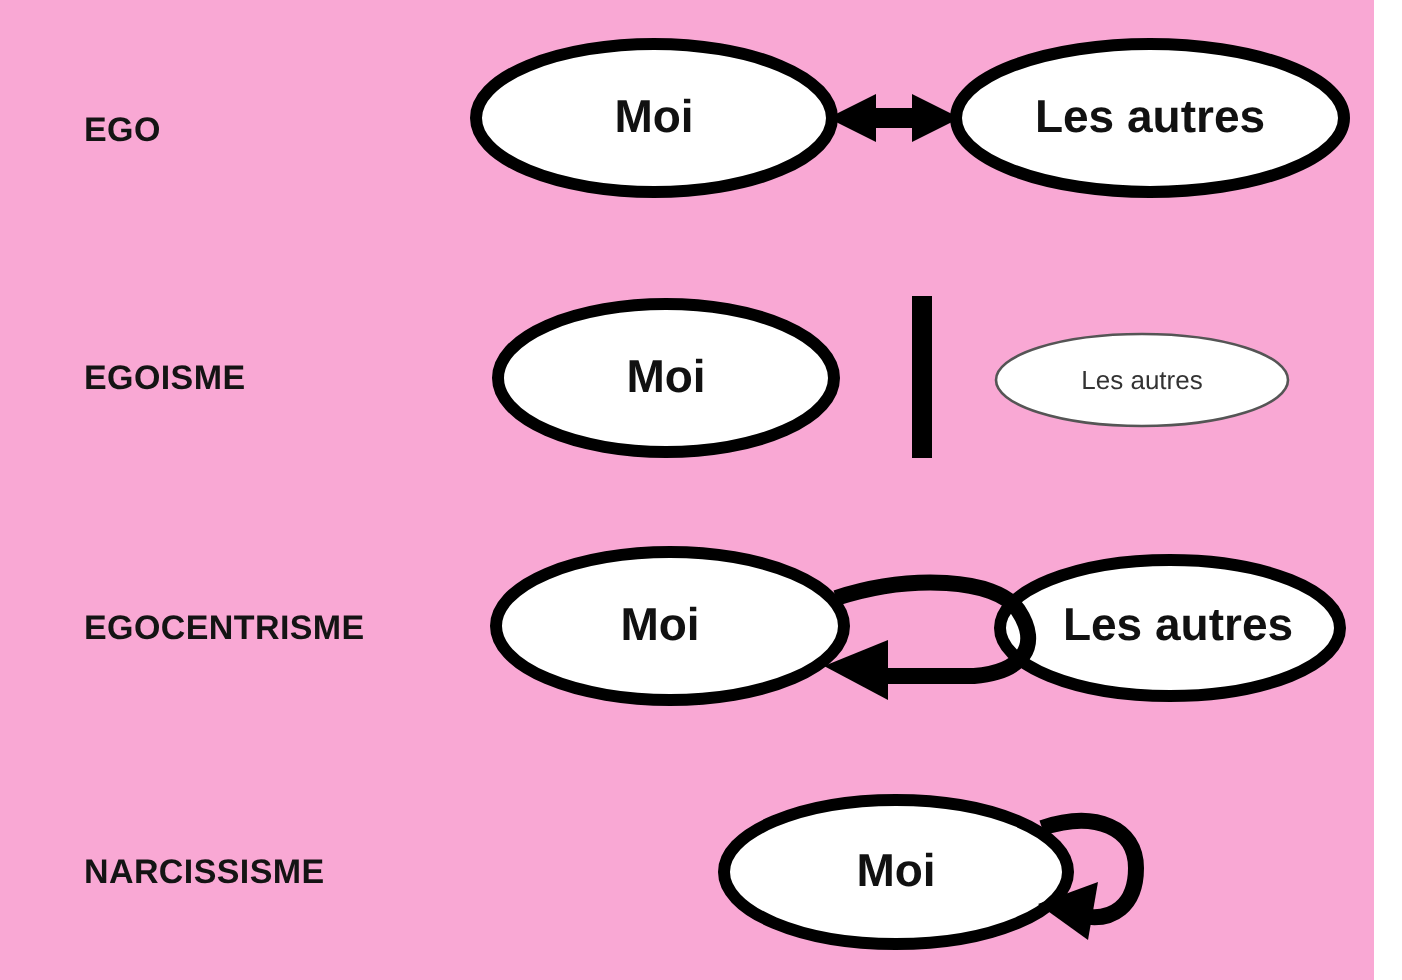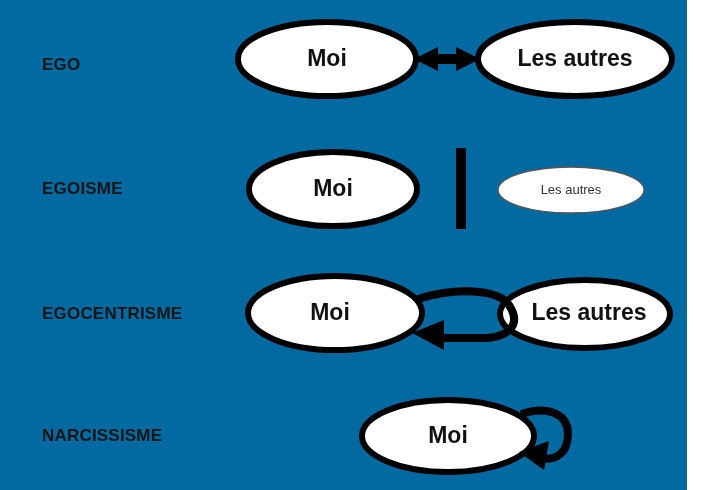--- a/index.html
+++ b/index.html
@@ -8,21 +8,21 @@
     padding: 0;
     background: #ffffff;
   }
   body {
     font-family: "Liberation Sans", sans-serif;
   }
   #canvas {
     position: relative;
     width: 687px;
     height: 490px;
-    background: #0369a1;
+    background: #f9a8d4;
     overflow: hidden;
   }
   #diagram-svg {
     position: absolute;
     left: 0;
     top: 0;
     width: 701px;
     height: 490px;
   }
   .row-label {

